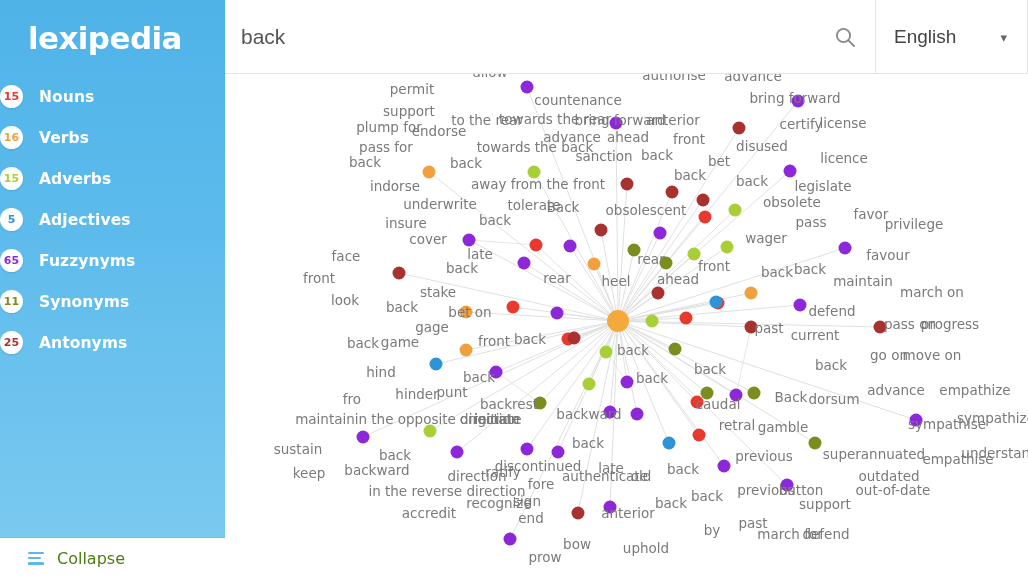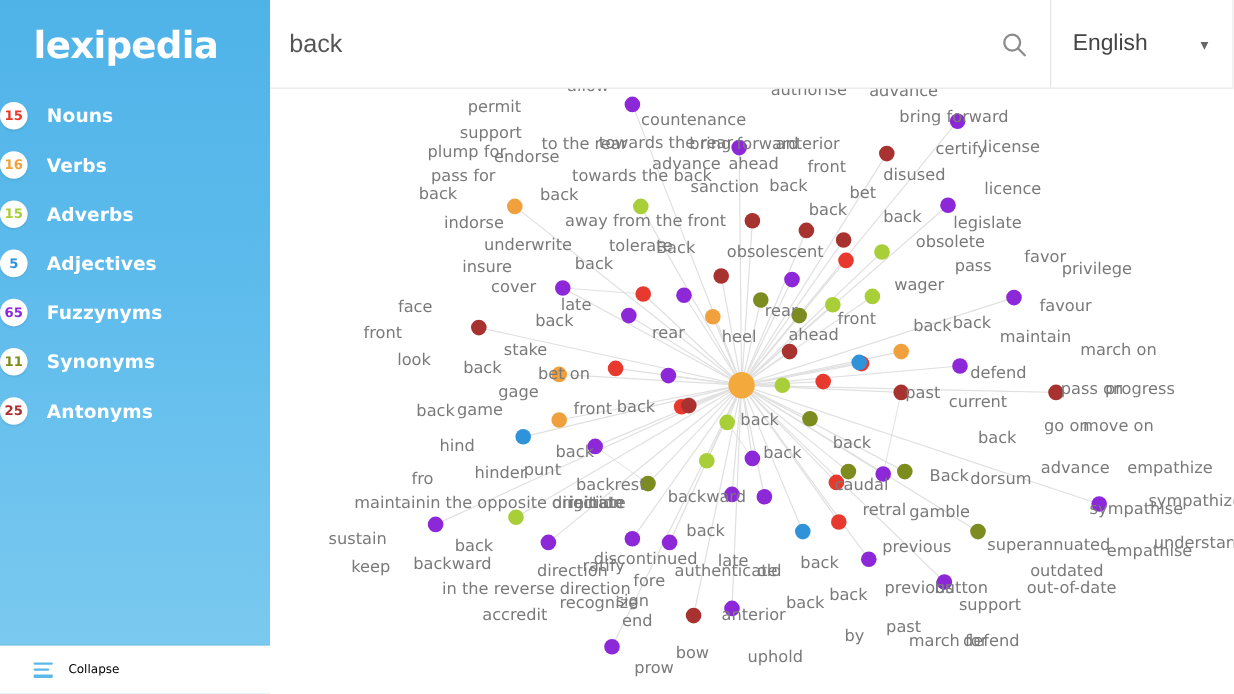--- a/index.html
+++ b/index.html
@@ -41,21 +41,21 @@
   #collapse-bar{
     position:absolute; left:0; bottom:0; width:225px; height:40px;
     background:#fff; display:flex; align-items:center; padding-left:28px;
     cursor:pointer; box-shadow:0 -1px 0 rgba(0,0,0,.05);
   }
   .hamburger{ width:16px; height:13px; display:flex; flex-direction:column;
     justify-content:space-between; flex:0 0 16px; }
   .hamburger i{ display:block; height:2.6px; background:#5bb8e8; border-radius:1px; }
   .hamburger i:nth-child(2){ width:13px; }
   .hamburger i:nth-child(3){ width:16px; }
-  #collapse-label{ color:#000000; font-size:10px; margin-left:13px;
+  #collapse-label{ color:#4d7c0f; font-size:16px; margin-left:13px;
     font-family:"DejaVu Sans", sans-serif; }
 
   
   #main{ position:relative; width:803px; height:578px; flex:0 0 803px; background:#fff; }
 
   #topbar{
     position:relative; height:74px; width:803px; display:flex; align-items:stretch;
     border-bottom:1px solid #e4e4e4; background:#fff;
   }
   #search-wrap{ position:relative; flex:1 1 auto; display:flex; align-items:center;

